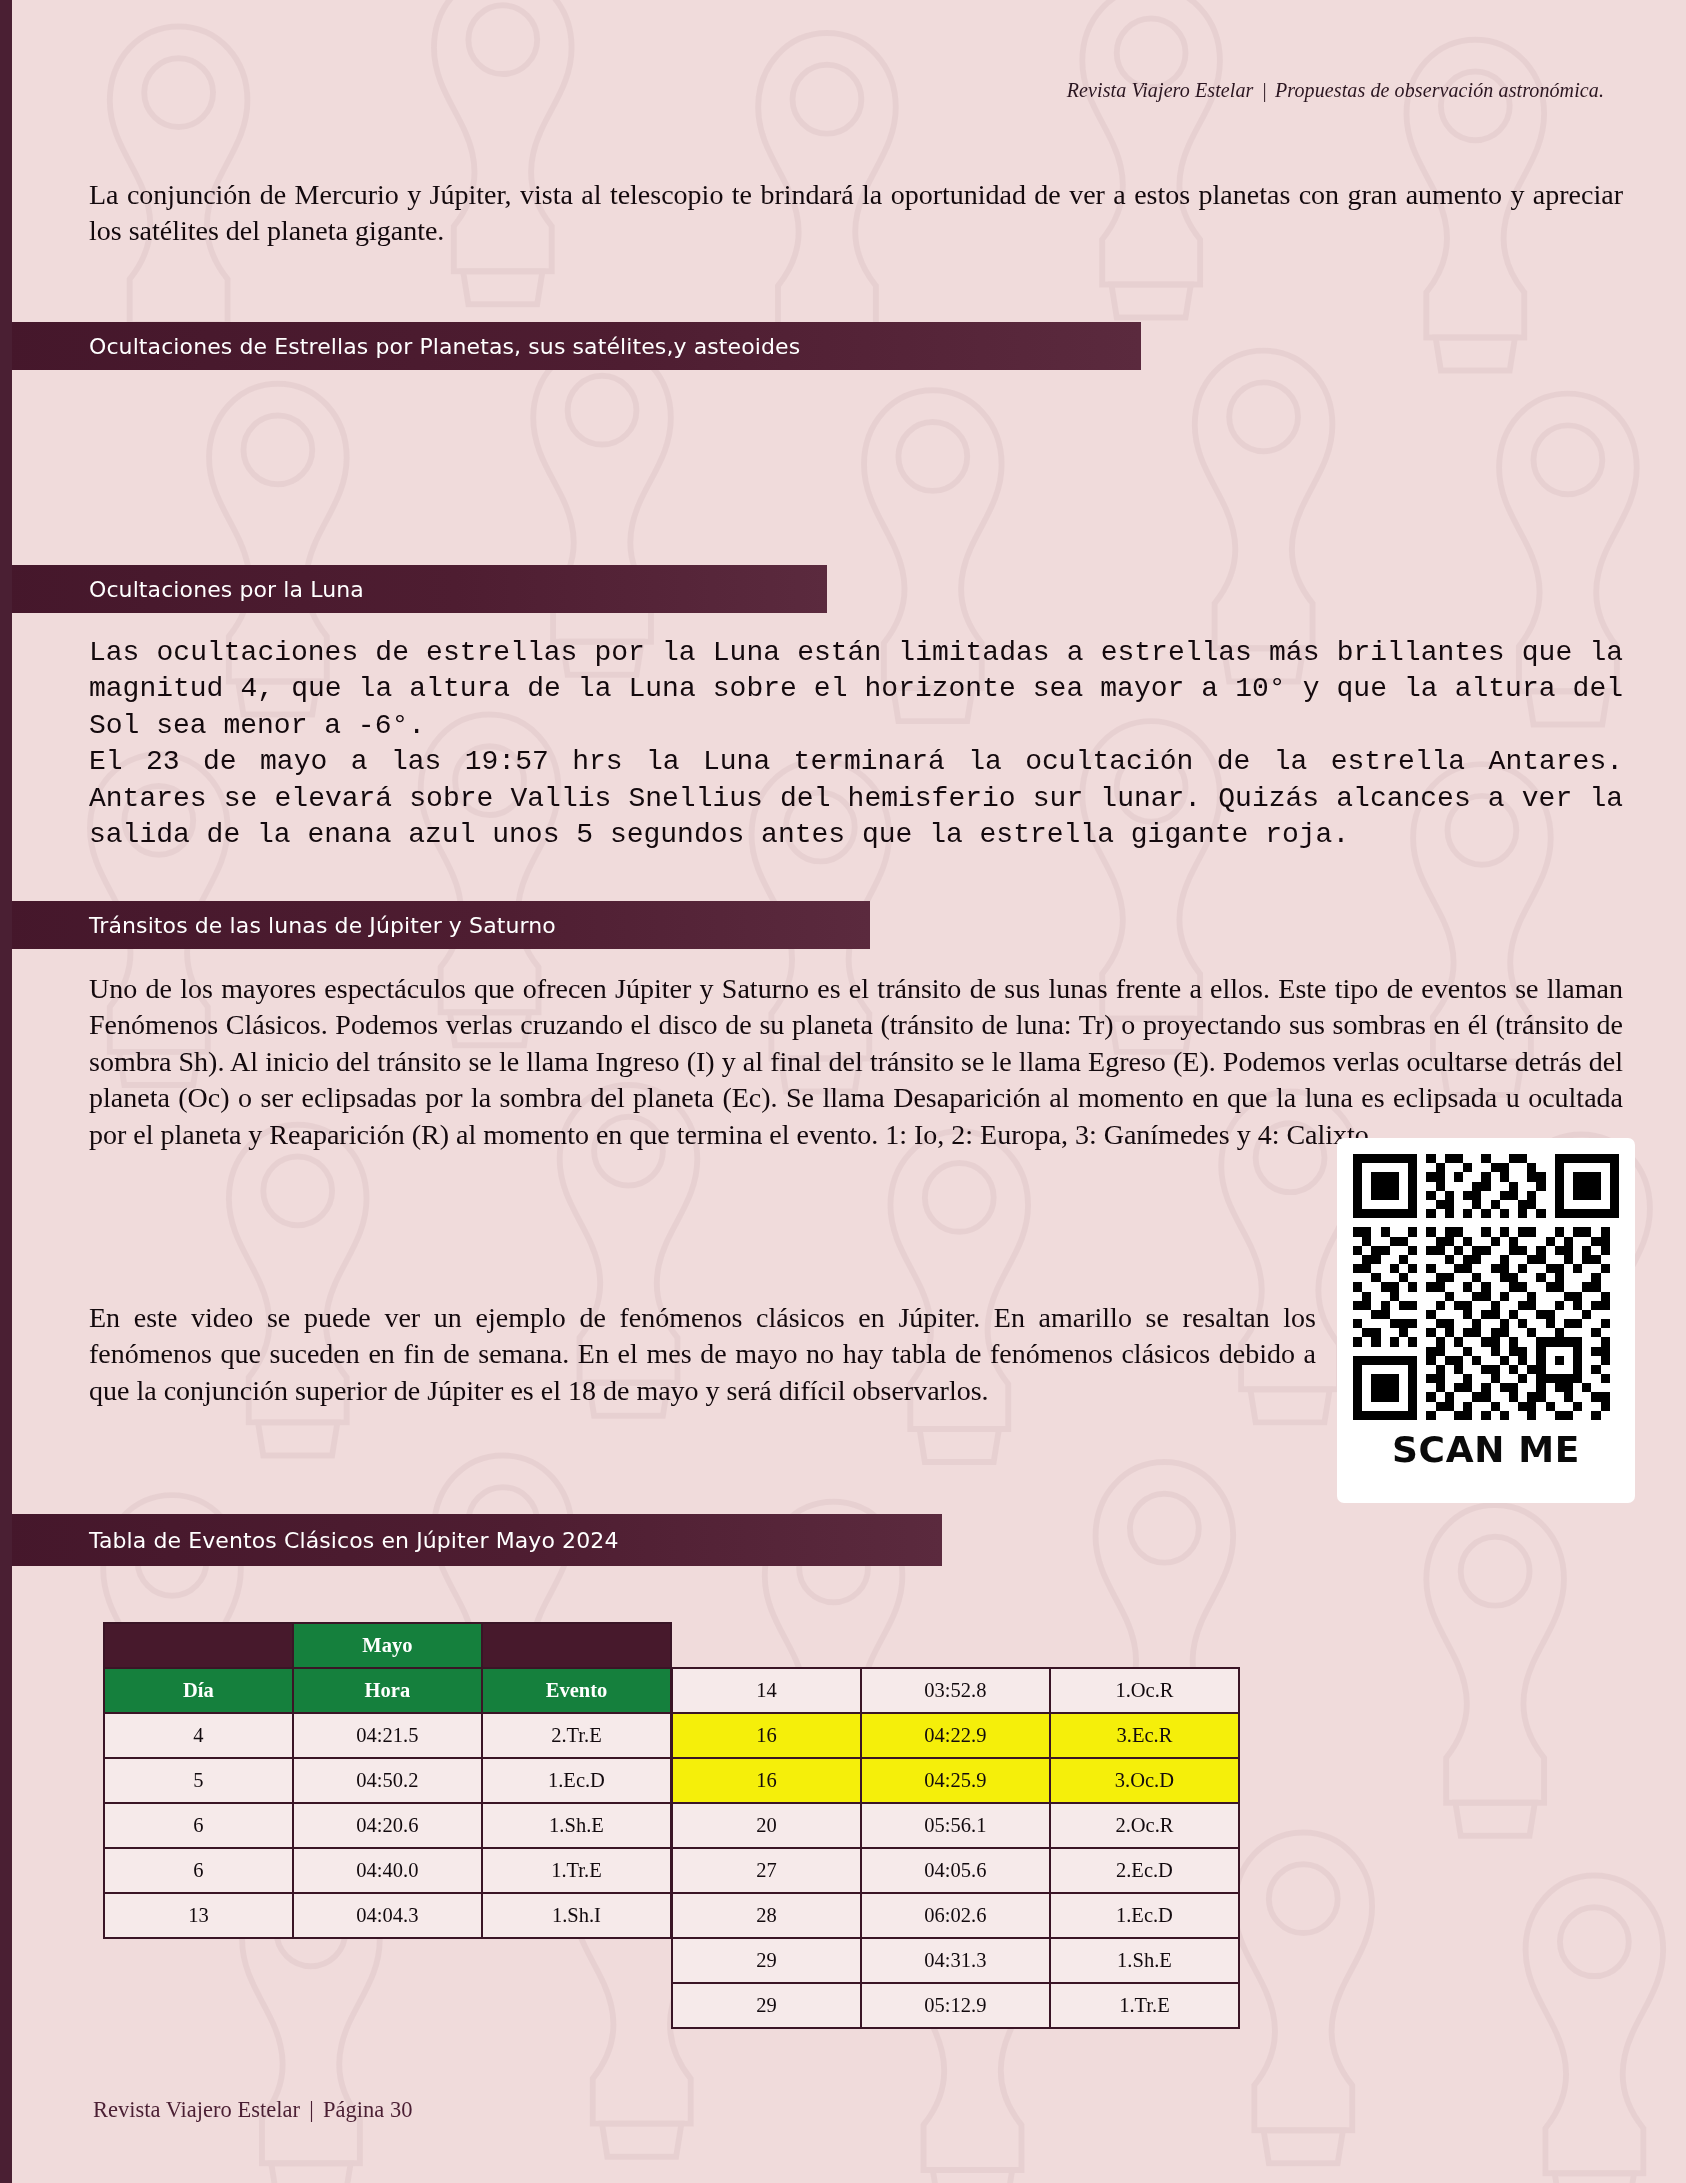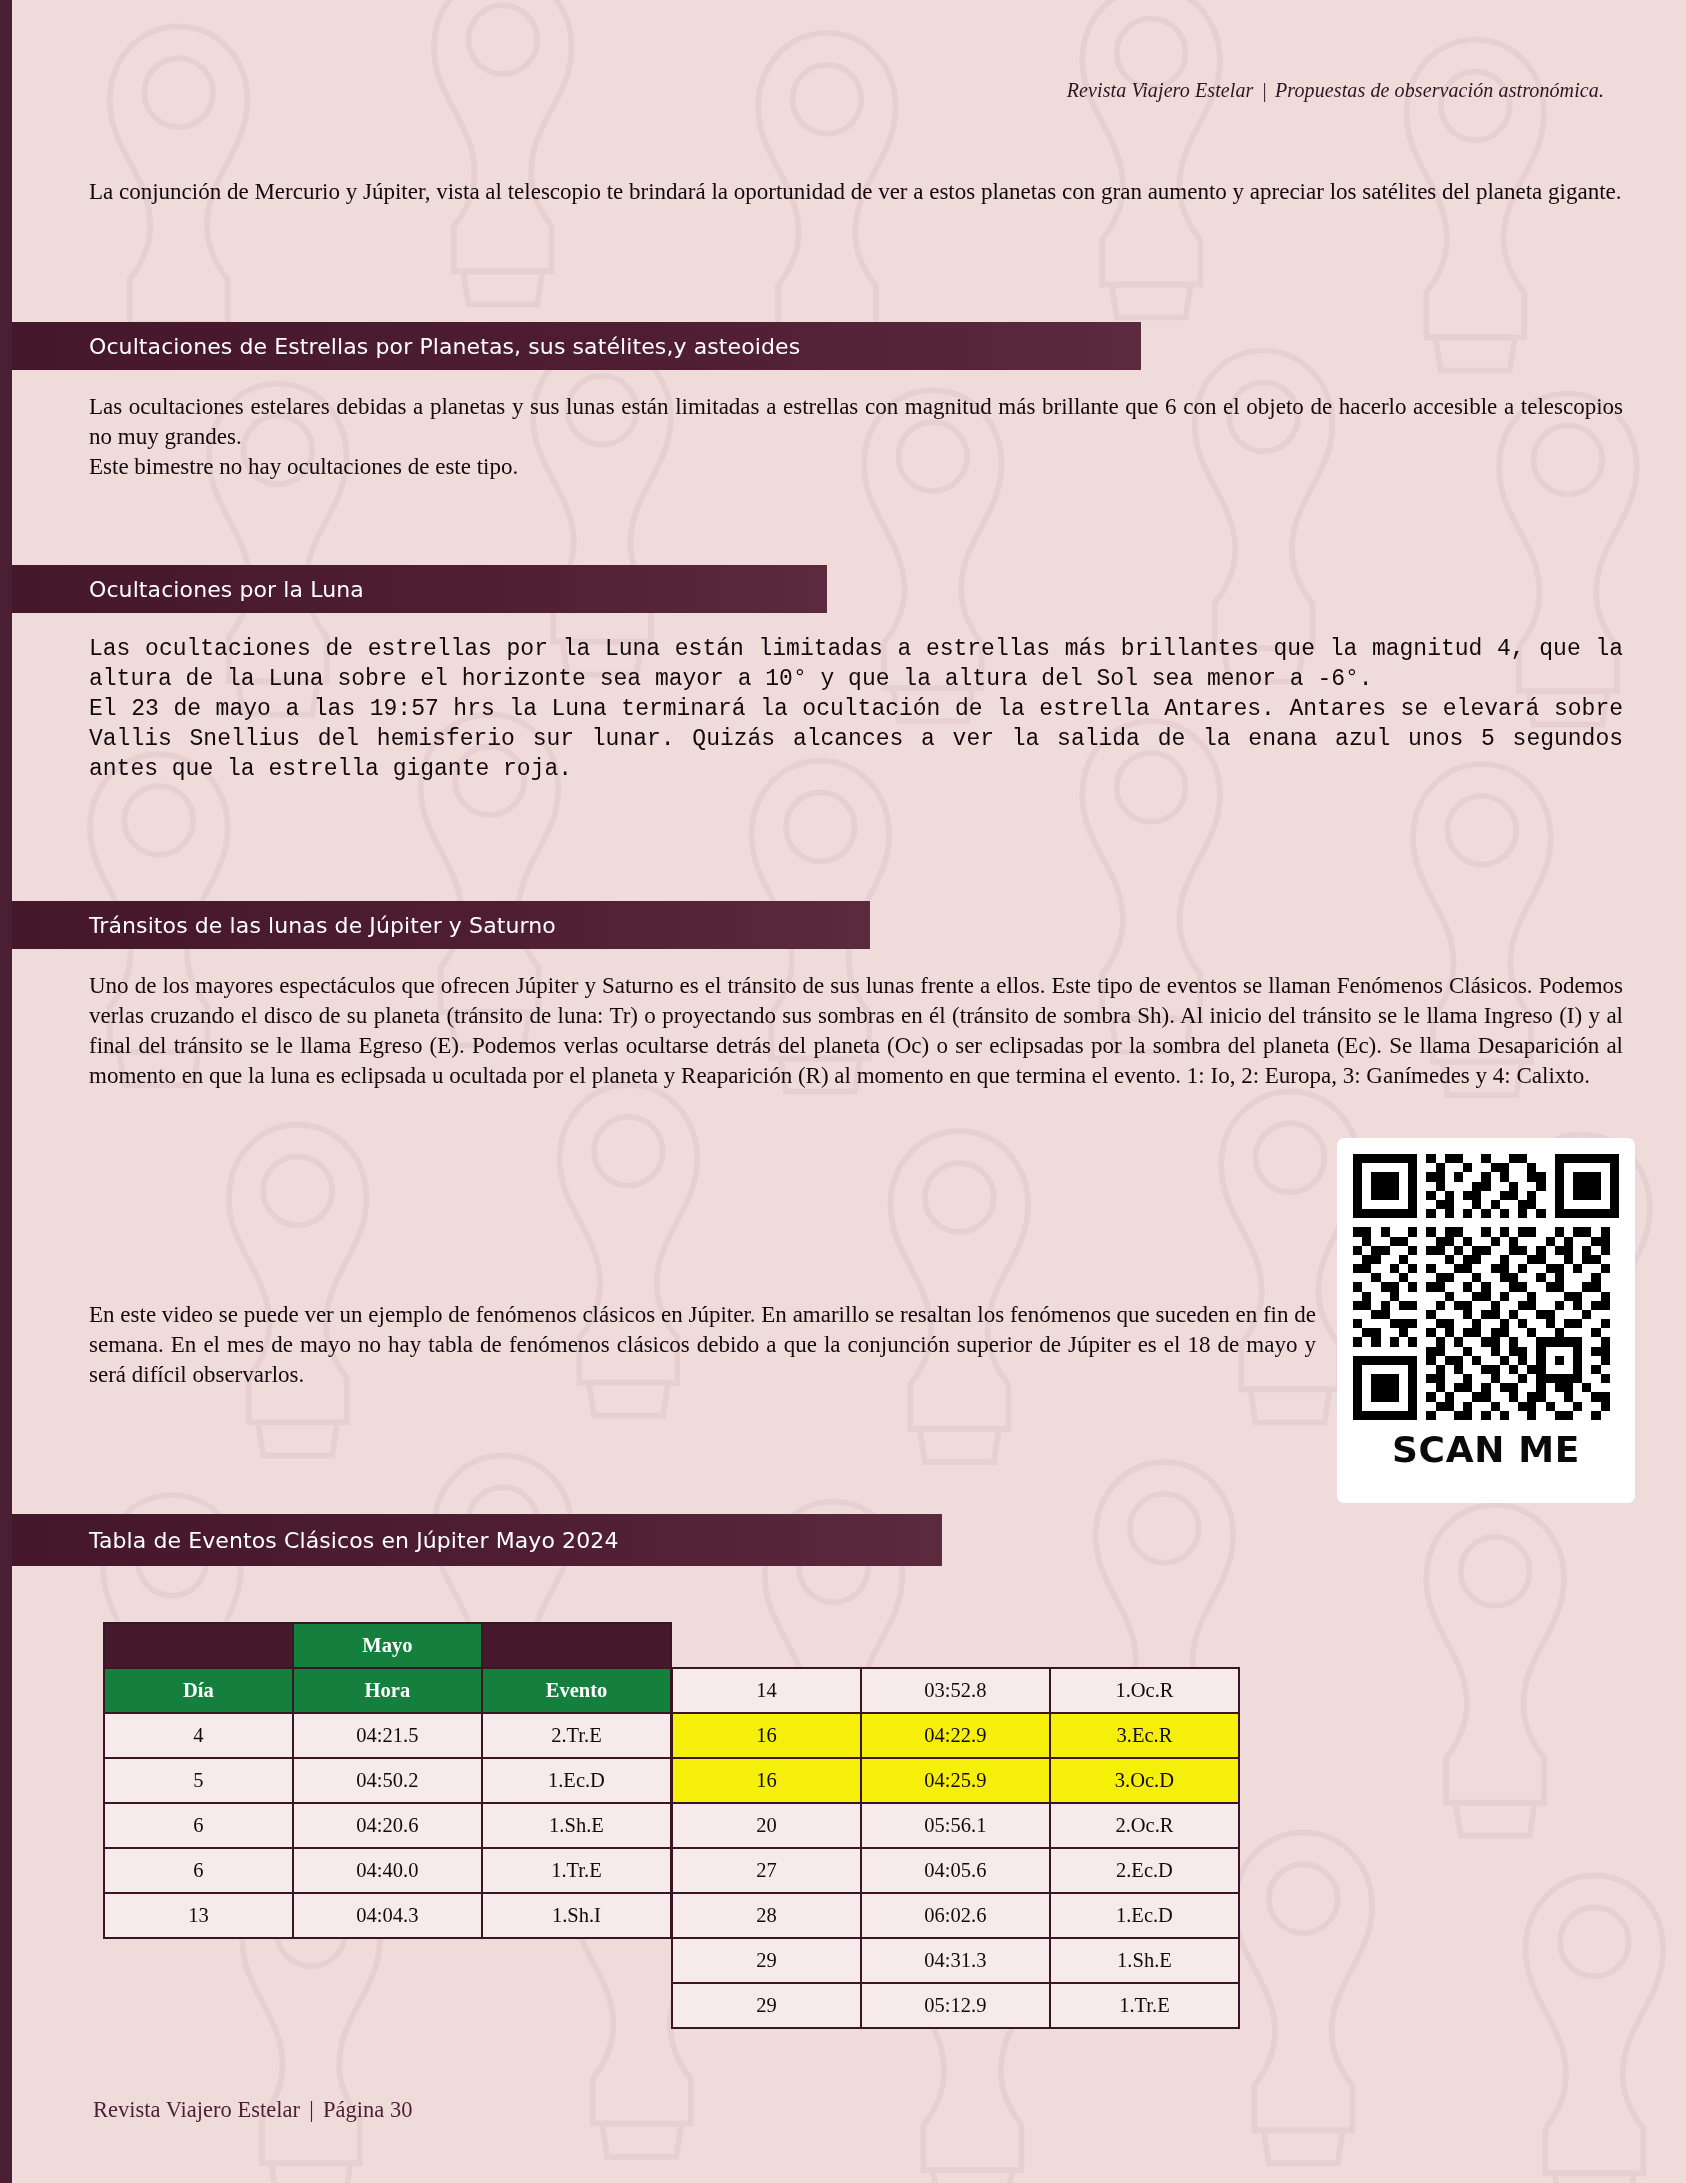--- a/index.html
+++ b/index.html
@@ -54,21 +54,21 @@
     white-space: nowrap;
   }
   #header .sep {
     color: #2a1520;
     padding: 0 8px;
   }
 
   
   .para {
     position: absolute;
-    font-size: 23px;
+    font-size: 28px;
     line-height: 1.30;
     text-align: justify;
     color: #13090d;
   }
 
   
   .bar {
     position: absolute;
     left: 0;
     background: linear-gradient(90deg, #45172b 0%, #4e1d31 55%, #5b2a3e 100%);
@@ -217,22 +217,20 @@
 <div id="page">
 
   <div id="header">
     <span>Revista Viajero Estelar</span><span class="sep">|</span><span>Propuestas de observación astronómica.</span>
   </div>
 
   <div class="para" style="left:89px; top:177px; width:1534px;">La conjunción de Mercurio y Júpiter, vista al telescopio te brindará la oportunidad de ver a estos planetas con gran aumento y apreciar los satélites del planeta gigante.</div>
 
   <div class="bar" style="top:322px; width:1141px; height:48px;">Ocultaciones de Estrellas por Planetas, sus satélites,y asteoides</div>
 
-  <div class="para" style="left:89px; top:392px; width:1534px; white-space:pre-line;">Las ocultaciones estelares debidas a planetas y sus lunas están limitadas a estrellas con magnitud más brillante que 6 con el objeto de hacerlo accesible a telescopios no muy grandes.
-Este bimestre no hay ocultaciones de este tipo.</div>
 
   <div class="bar" style="top:565px; width:827px; height:48px;">Ocultaciones por la Luna</div>
 
   <div class="para" style="left:89px; top:635px; width:1534px; white-space:pre-line;font-family:Liberation Mono, monospace;">Las ocultaciones de estrellas por la Luna están limitadas a estrellas más brillantes que la magnitud 4, que la altura de la Luna sobre el horizonte sea mayor a 10° y que la altura del Sol sea menor a -6°.
 El 23 de mayo a las 19:57 hrs la Luna terminará la ocultación de la estrella Antares. Antares se elevará sobre Vallis Snellius del hemisferio sur lunar. Quizás alcances a ver la salida de la enana azul unos 5 segundos antes que la estrella gigante roja.</div>
 
   <div class="bar" style="top:901px; width:870px; height:48px;">Tránsitos de las lunas de Júpiter y Saturno</div>
 
   <div class="para" style="left:89px; top:971px; width:1534px;">Uno de los mayores espectáculos que ofrecen Júpiter y Saturno es el tránsito de sus lunas frente a ellos. Este tipo de eventos se llaman Fenómenos Clásicos. Podemos verlas cruzando el disco de su planeta (tránsito de luna: Tr) o proyectando sus sombras en él (tránsito de sombra Sh). Al inicio del tránsito se le llama Ingreso (I) y al final del tránsito se le llama Egreso (E). Podemos verlas ocultarse detrás del planeta (Oc) o ser eclipsadas por la sombra del planeta (Ec). Se llama Desaparición al momento en que la luna es eclipsada u ocultada por el planeta y Reaparición (R) al momento en que termina el evento. 1: Io, 2: Europa, 3: Ganímedes y 4: Calixto.</div>
 

